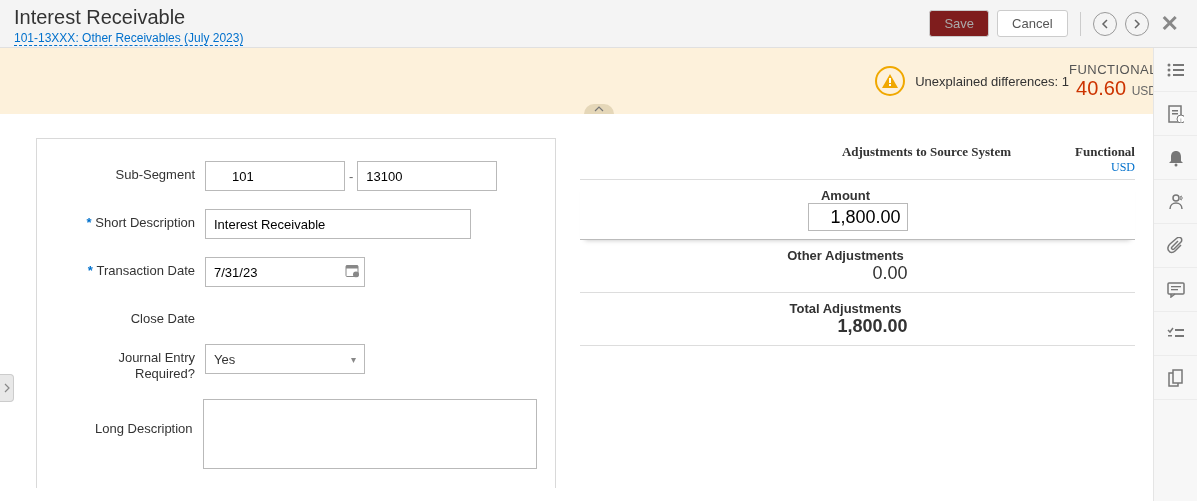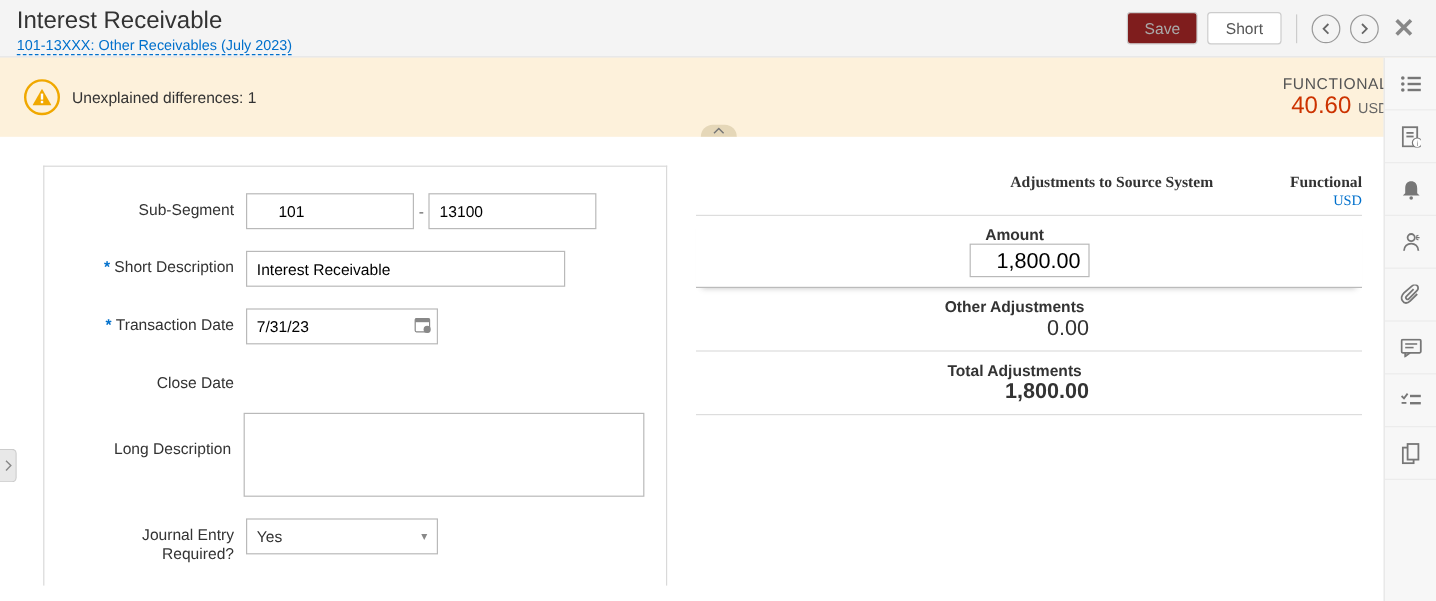--- a/index.html
+++ b/index.html
@@ -78,21 +78,21 @@
     color: #888;
     font-weight: bold;
     cursor: pointer;
     padding: 0 4px;
   }
   
   .banner {
     background: #fdf1db;
     display: flex;
     align-items: center;
-    justify-content: space-between;
+    justify-content: flex-end;
     padding: 14px 40px 14px 20px;
     position: relative;
     min-height: 64px;
   }
   .banner-left {
     display: flex;
     align-items: center;
     gap: 10px;
   }
   .warn-circle {
@@ -326,21 +326,21 @@
 </head>
 <body>
 
 <div class="header">
   <div class="header-left">
     <h1 class="title">Interest Receivable</h1>
     <span class="subtitle">101-13XXX: Other Receivables (July 2023)</span>
   </div>
   <div class="header-right">
     <button class="btn disabled">Save</button>
-    <button class="btn">Short</button>
+    <button class="btn">Cancel</button>
     <span class="sep"></span>
     <span class="icon-circle">
       <svg width="8" height="10" viewBox="0 0 8 10">
           <path d="M6 1 L2 5 L6 9" stroke="#666" stroke-width="1.5" fill="none"></path>
         </svg>
     </span>
     <span class="icon-circle">
       <svg width="8" height="10" viewBox="0 0 8 10">
           <path d="M2 1 L6 5 L2 9" stroke="#666" stroke-width="1.5" fill="none"></path>
         </svg>
@@ -410,30 +410,30 @@
             </svg>
         </span>
       </div>
     </div>
 
     <div class="form-row">
       <div class="label">Close Date</div>
     </div>
 
     <div class="form-row">
-      <div class="label" style="padding-top:22px">Long Description</div>
-      <textarea class="field-input" style=""></textarea>
-    </div>
-
-    <div class="form-row">
       <div class="label" style="line-height:1.2">Journal Entry Required?</div>
       <div class="select">
         <span>Yes</span>
         <span class="chev">▾</span>
       </div>
+    </div>
+
+    <div class="form-row">
+      <div class="label" style="padding-top:22px">Long Description</div>
+      <textarea class="field-input" style=""></textarea>
     </div>
 
   </div>
 
   <div class="right-col">
     <div class="adj-header">
       <div></div>
       <div class="h1" style="flex:1;text-align:right;padding-right:24px">Adjustments to Source System</div>
       <div class="h2-col" style="width:100px">
         <div class="h2">Functional</div>

